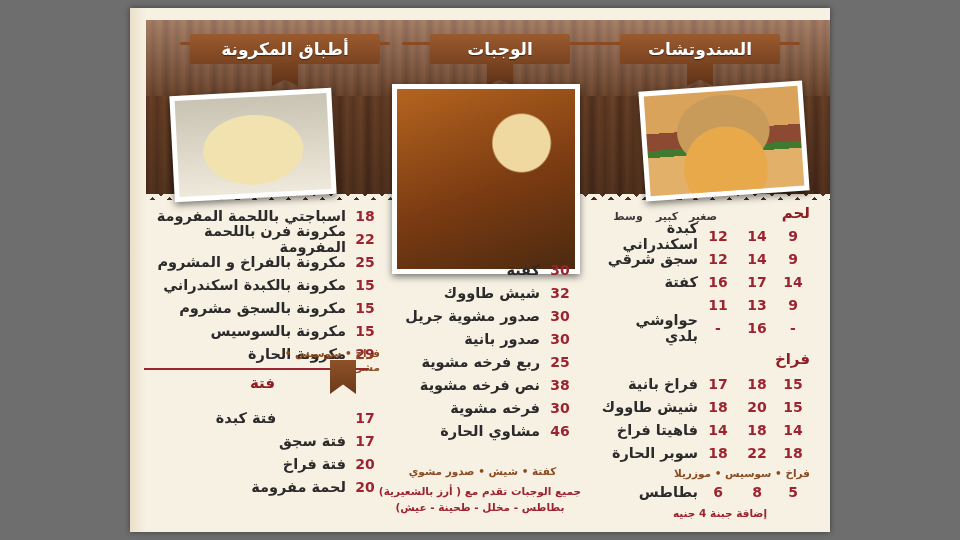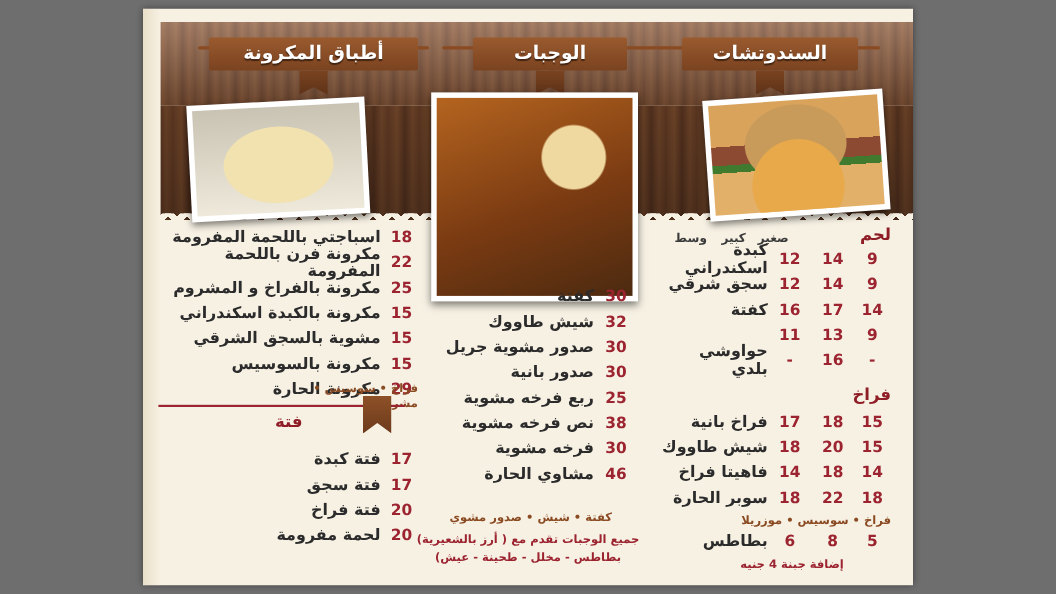--- a/index.html
+++ b/index.html
@@ -300,42 +300,42 @@
       <div class="row">
         <span class="pr" style="width: 38px;">25</span>
         <span class="nm" style="width: 200px;">مكرونة بالفراخ و المشروم</span>
       </div>
       <div class="row">
         <span class="pr" style="width: 38px;">15</span>
         <span class="nm" style="width: 200px;">مكرونة بالكبدة اسكندراني</span>
       </div>
       <div class="row">
         <span class="pr" style="width: 38px;">15</span>
-        <span class="nm" style="width: 200px;">مشوية بالسجق الشرقي</span>
+        <span class="nm" style="width: 200px;">مكرونة بالسجق مشروم</span>
       </div>
       <div class="row">
         <span class="pr" style="width: 38px;">15</span>
         <span class="nm" style="width: 200px;">مكرونة بالسوسيس</span>
       </div>
       <div class="row">
         <span class="pr" style="width: 38px;">29</span>
         <span class="nm" style="width: 200px;">مكرونة الحارة</span>
       </div>
     </div>
   <div class="note" style="left:120px;top:338px;width:130px;text-align:right;">فراخ • سوسيس • مشروم</div>
 
   <div class="hrule" style="left:14px;top:360px;width:224px;"></div>
   <div class="tab-flag" style="left:200px;top:352px;"></div>
   <div class="sec-title" style="left:120px;top:366px;width:70px;text-align:left;">
     <span>فتة</span>
   </div>
   <div class="rows" id="fatta-rows" style="left:14px;top:398px;width:240px;">
       <div class="row">
         <span class="pr" style="width: 38px;">17</span>
-        <span class="nm" style="width: 200px;">فتة كبدة</span>
+        <span class="nm" style="width: 200px; text-align: center;">فتة كبدة</span>
       </div>
       <div class="row">
         <span class="pr" style="width: 38px;">17</span>
         <span class="nm" style="width: 200px;">فتة سجق</span>
       </div>
       <div class="row">
         <span class="pr" style="width: 38px;">20</span>
         <span class="nm" style="width: 200px;">فتة فراخ</span>
       </div>
       <div class="row">

